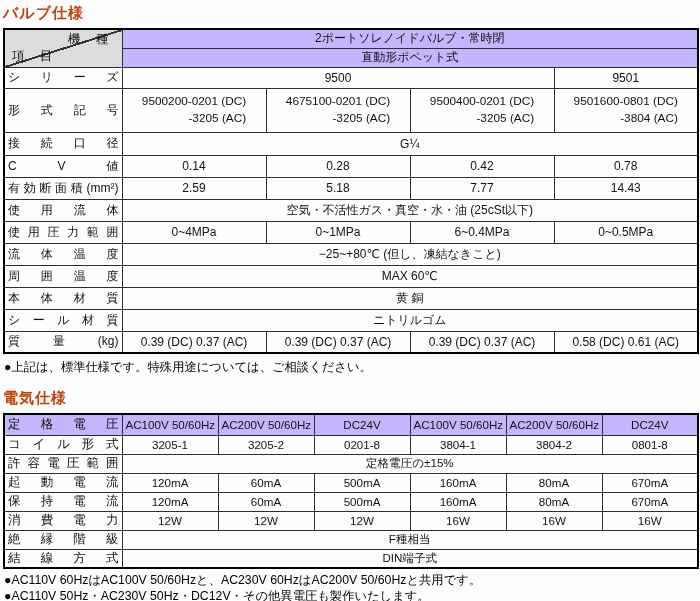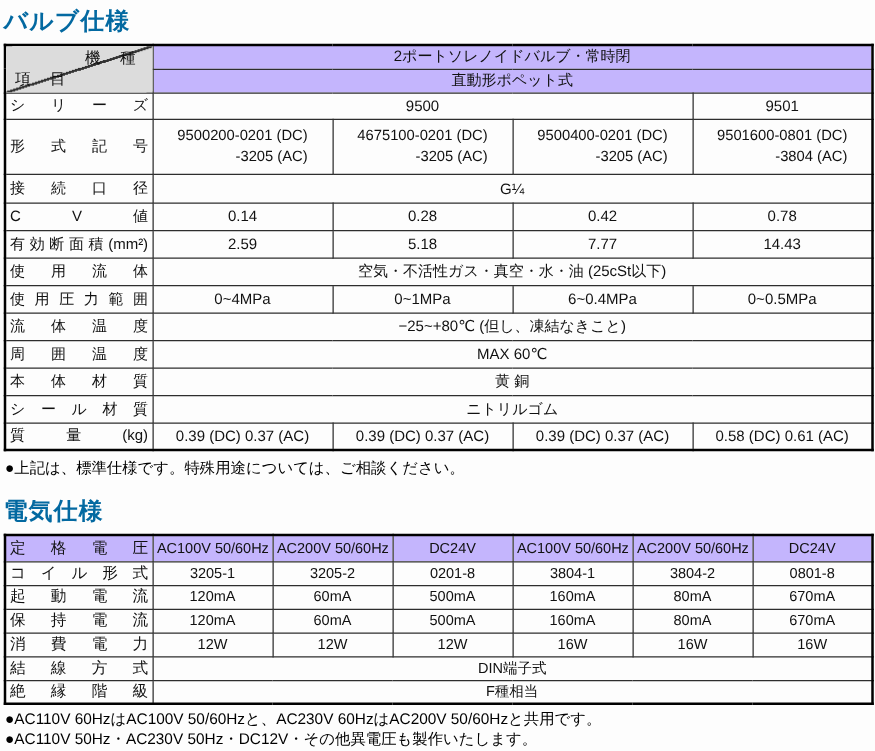--- a/index.html
+++ b/index.html
@@ -6,21 +6,21 @@
   html, body { margin: 0; padding: 0; }
   body {
     width: 700px; height: 601px;
     background: #fdfdfd;
     font-family: "Liberation Sans", "DejaVu Sans", sans-serif;
     color: #111;
     padding: 3px 3px 0 3px;
     overflow: hidden;
   }
   .section-title {
-    font-size: 19px; font-weight: bold; color: #0369a1;
+    font-size: 15px; font-weight: bold; color: #c2410c;
     margin: 1px 0 5px 0; letter-spacing: 1px;
   }
   table.spec {
     border-collapse: collapse;
     table-layout: fixed;
     width: 694px;
     border: 2px solid #000000;
   }
   table.spec td {
     border: 1px solid #2e2e2e;
@@ -206,20 +206,24 @@
   <tr>
     <td class="lbl">コ イ ル 形 式</td>
     <td>3205-1</td>
     <td>3205-2</td>
     <td>0201-8</td>
     <td>3804-1</td>
     <td>3804-2</td>
     <td>0801-8</td>
   </tr>
   <tr>
+    <td class="lbl">許 容 電 圧 範 囲</td>
+    <td colspan="6">定格電圧の±15%</td>
+  </tr>
+  <tr>
     <td class="lbl">起 動 電 流</td>
     <td>120mA</td>
     <td>60mA</td>
     <td>500mA</td>
     <td>160mA</td>
     <td>80mA</td>
     <td>670mA</td>
   </tr>
   <tr>
     <td class="lbl">保 持 電 流</td>
@@ -233,26 +237,26 @@
   <tr>
     <td class="lbl">消 費 電 力</td>
     <td>12W</td>
     <td>12W</td>
     <td>12W</td>
     <td>16W</td>
     <td>16W</td>
     <td>16W</td>
   </tr>
   <tr>
+    <td class="lbl">絶 縁 階 級</td>
+    <td colspan="6">F種相当</td>
+  </tr>
+  <tr>
     <td class="lbl">結 線 方 式</td>
     <td colspan="6">DIN端子式</td>
-  </tr>
-  <tr>
-    <td class="lbl">絶 縁 階 級</td>
-    <td colspan="6">F種相当</td>
   </tr>
 </tbody>
   </table>
 
 <div class="footnotes">
   <p>●AC110V 60HzはAC100V 50/60Hzと、AC230V 60HzはAC200V 50/60Hzと共用です。</p>
   <p>●AC110V 50Hz・AC230V 50Hz・DC12V・その他異電圧も製作いたします。</p>
 </div>
 
 </body></html>

